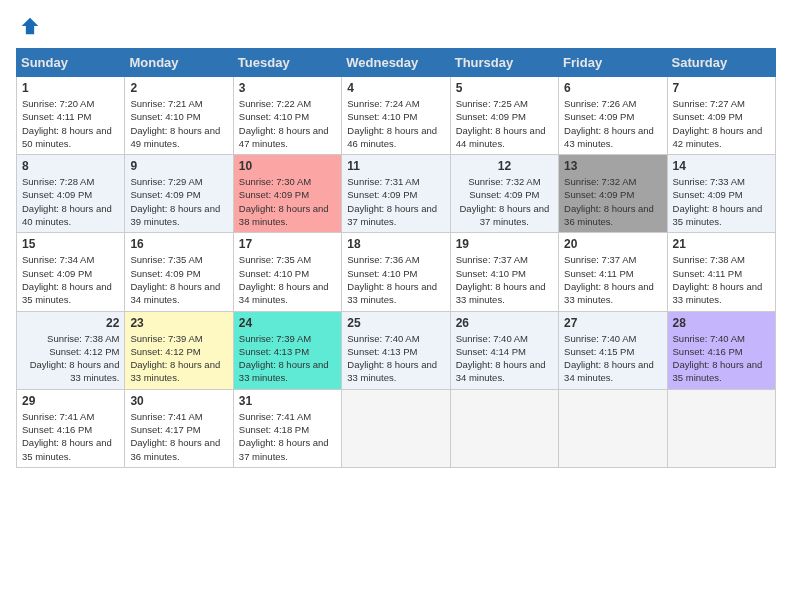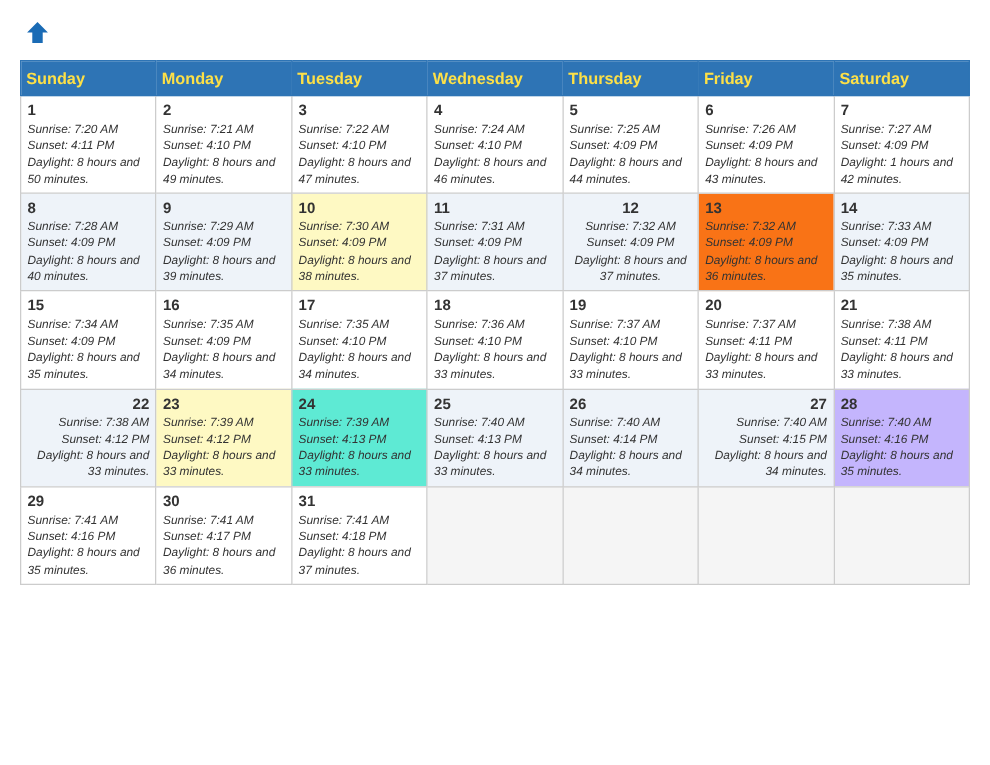--- a/index.html
+++ b/index.html
@@ -52,21 +52,21 @@
     .subtitle {
       font-size: 14px;
       color: #555;
     }
     .calendar {
       width: 100%;
       border-collapse: collapse;
     }
     .calendar th {
       background: #2e74b5;
-      color: #fde047;
+      color: #e5e5e5;
       font-size: 13px;
       font-weight: bold;
       padding: 6px 4px;
       text-align: left;
       border: 1px solid #2e74b5;
     }
     .calendar td {
       border: 1px solid #ccc;
       vertical-align: top;
       padding: 4px 5px;
@@ -82,21 +82,20 @@
     .day-number {
       font-size: 12px;
       font-weight: bold;
       display: block;
       margin-bottom: 2px;
     }
     .day-info {
       font-size: 9.5px;
       line-height: 1.4;
       color: #333;
-      font-style: italic;
     }
     .empty-cell {
       background: #f5f5f5 !important;
     }
   </style>
 </head>
 <body>
 
 <div class="header">
   <div class="logo">
@@ -174,42 +173,42 @@
           <span>Sunrise: 7:26 AM</span><br>
           <span>Sunset: 4:09 PM</span><br>
           <span>Daylight: 8 hours and 43 minutes.</span>
         </div>
       </td>
         <td>
         <span class="day-number">7</span>
         <div class="day-info">
           <span>Sunrise: 7:27 AM</span><br>
           <span>Sunset: 4:09 PM</span><br>
-          <span>Daylight: 1 hours and 42 minutes.</span>
+          <span>Daylight: 8 hours and 42 minutes.</span>
         </div>
       </td>
       </tr>
       <tr>
         <td style="background: rgb(238, 243, 249);">
         <span class="day-number">8</span>
         <div class="day-info">
           <span>Sunrise: 7:28 AM</span><br>
           <span>Sunset: 4:09 PM</span><br>
           <span>Daylight: 8 hours and 40 minutes.</span>
         </div>
       </td>
         <td style="background: rgb(238, 243, 249);">
         <span class="day-number">9</span>
         <div class="day-info">
           <span>Sunrise: 7:29 AM</span><br>
           <span>Sunset: 4:09 PM</span><br>
           <span>Daylight: 8 hours and 39 minutes.</span>
         </div>
       </td>
-        <td style="background: #fef9c3; margin-left: 32px;">
+        <td style="background: #fca5a5; margin-left: 32px;">
         <span class="day-number">10</span>
         <div class="day-info">
           <span>Sunrise: 7:30 AM</span><br>
           <span>Sunset: 4:09 PM</span><br>
           <span>Daylight: 8 hours and 38 minutes.</span>
         </div>
       </td>
         <td style="background: rgb(238, 243, 249); margin-top: 48px;">
         <span class="day-number">11</span>
         <div class="day-info">
@@ -219,21 +218,21 @@
         </div>
       </td>
         <td style="background: rgb(238, 243, 249); text-align: center;">
         <span class="day-number">12</span>
         <div class="day-info">
           <span>Sunrise: 7:32 AM</span><br>
           <span>Sunset: 4:09 PM</span><br>
           <span>Daylight: 8 hours and 37 minutes.</span>
         </div>
       </td>
-        <td style="background: #f97316;">
+        <td style="background: #a3a3a3;">
         <span class="day-number">13</span>
         <div class="day-info">
           <span>Sunrise: 7:32 AM</span><br>
           <span>Sunset: 4:09 PM</span><br>
           <span>Daylight: 8 hours and 36 minutes.</span>
         </div>
       </td>
         <td style="background: rgb(238, 243, 249);">
         <span class="day-number">14</span>
         <div class="day-info">
@@ -335,21 +334,21 @@
         </div>
       </td>
         <td style="background: rgb(238, 243, 249);">
         <span class="day-number">26</span>
         <div class="day-info">
           <span>Sunrise: 7:40 AM</span><br>
           <span>Sunset: 4:14 PM</span><br>
           <span>Daylight: 8 hours and 34 minutes.</span>
         </div>
       </td>
-        <td style="background: rgb(238, 243, 249); text-align: right;">
+        <td style="background: rgb(238, 243, 249);">
         <span class="day-number">27</span>
         <div class="day-info">
           <span>Sunrise: 7:40 AM</span><br>
           <span>Sunset: 4:15 PM</span><br>
           <span>Daylight: 8 hours and 34 minutes.</span>
         </div>
       </td>
         <td style="background: #c4b5fd;">
         <span class="day-number">28</span>
         <div class="day-info">

